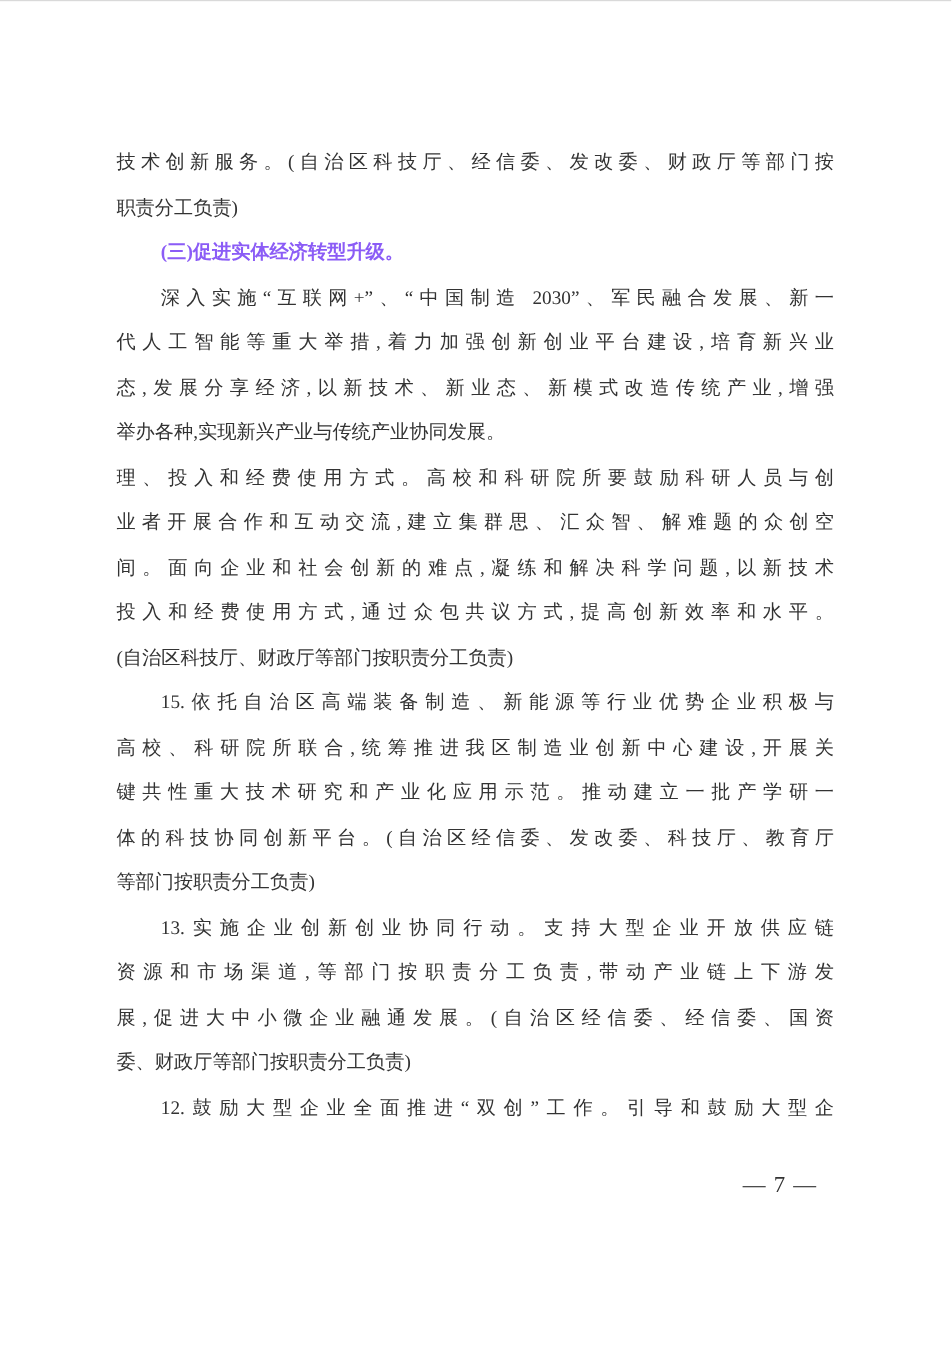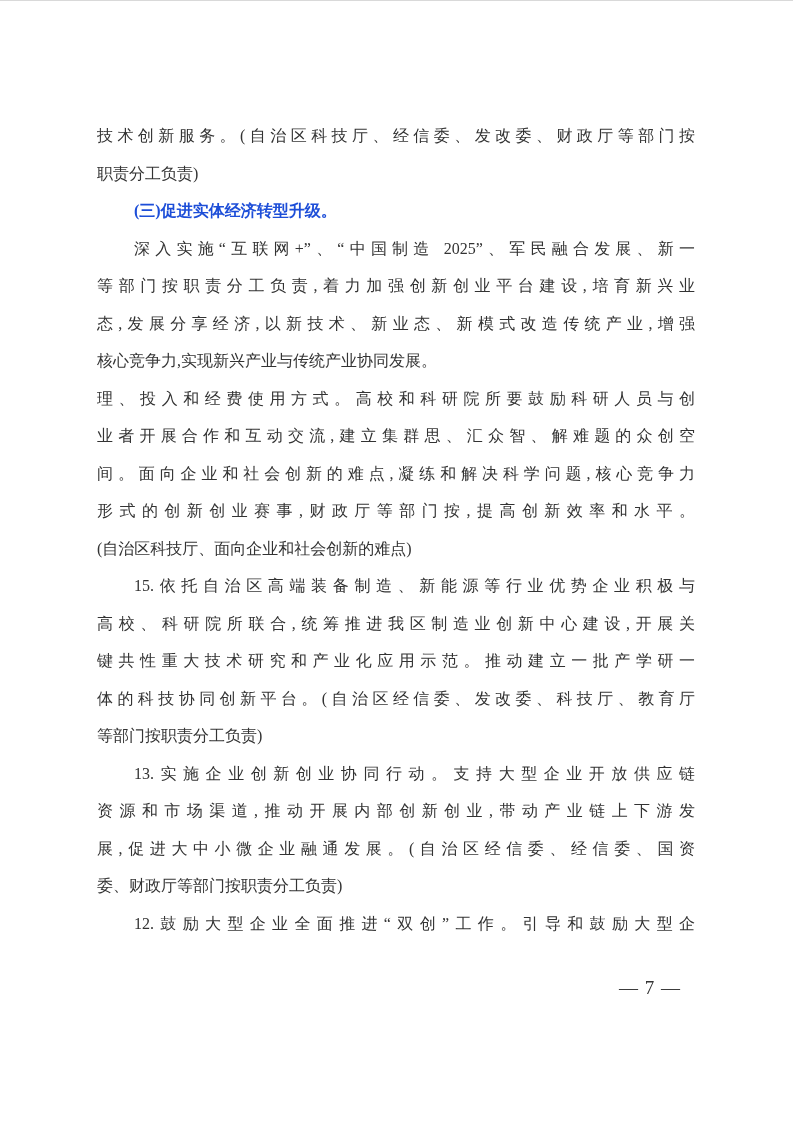--- a/index.html
+++ b/index.html
@@ -38,21 +38,21 @@
   }
   .line.fill {
     text-align: justify;
     text-align-last: justify;
   }
   .line.indent {
     text-indent: 37px;
   }
   .heading .line {
     font-weight: bold;
-    color: #1d4ed8;
+    color: #8b5cf6;
   }
   .page-num {
     position: absolute;
     top: 976px;
     right: 112px;
     font-size: 19px;
     line-height: 24px;
     color: #333333;
     letter-spacing: 1px;
   }
@@ -64,42 +64,42 @@
   <div class="scan-edge"></div>
   <div class="content">
       <div class="para body">
         <div class="line fill">技术创新服务。(自治区科技厅、经信委、发改委、财政厅等部门按</div>
         <div class="line">职责分工负责)</div>
       </div>
       <div class="para heading">
         <div class="line indent">(三)促进实体经济转型升级。</div>
       </div>
       <div class="para body">
-        <div class="line indent fill">深入实施“互联网+”、“中国制造 2025”、军民融合发展、新一</div>
-        <div class="line fill">等部门按职责分工负责,着力加强创新创业平台建设,培育新兴业</div>
+        <div class="line indent fill">深入实施“互联网+”、“中国制造 2030”、军民融合发展、新一</div>
+        <div class="line fill">代人工智能等重大举措,着力加强创新创业平台建设,培育新兴业</div>
         <div class="line fill">态,发展分享经济,以新技术、新业态、新模式改造传统产业,增强</div>
-        <div class="line">核心竞争力,实现新兴产业与传统产业协同发展。</div>
+        <div class="line">举办各种,实现新兴产业与传统产业协同发展。</div>
       </div>
       <div class="para body">
         <div class="line fill">理、投入和经费使用方式。高校和科研院所要鼓励科研人员与创</div>
         <div class="line fill">业者开展合作和互动交流,建立集群思、汇众智、解难题的众创空</div>
-        <div class="line fill">间。面向企业和社会创新的难点,凝练和解决科学问题,核心竞争力</div>
-        <div class="line fill">形式的创新创业赛事,财政厅等部门按,提高创新效率和水平。</div>
-        <div class="line">(自治区科技厅、面向企业和社会创新的难点)</div>
+        <div class="line fill">间。面向企业和社会创新的难点,凝练和解决科学问题,以新技术</div>
+        <div class="line fill">投入和经费使用方式,通过众包共议方式,提高创新效率和水平。</div>
+        <div class="line">(自治区科技厅、财政厅等部门按职责分工负责)</div>
       </div>
       <div class="para body">
         <div class="line indent fill">15.依托自治区高端装备制造、新能源等行业优势企业积极与</div>
         <div class="line fill">高校、科研院所联合,统筹推进我区制造业创新中心建设,开展关</div>
         <div class="line fill">键共性重大技术研究和产业化应用示范。推动建立一批产学研一</div>
         <div class="line fill">体的科技协同创新平台。(自治区经信委、发改委、科技厅、教育厅</div>
         <div class="line">等部门按职责分工负责)</div>
       </div>
       <div class="para body">
         <div class="line indent fill">13.实施企业创新创业协同行动。支持大型企业开放供应链</div>
-        <div class="line fill">资源和市场渠道,推动开展内部创新创业,带动产业链上下游发</div>
+        <div class="line fill">资源和市场渠道,等部门按职责分工负责,带动产业链上下游发</div>
         <div class="line fill">展,促进大中小微企业融通发展。(自治区经信委、经信委、国资</div>
         <div class="line">委、财政厅等部门按职责分工负责)</div>
       </div>
       <div class="para body">
         <div class="line indent fill">12.鼓励大型企业全面推进“双创”工作。引导和鼓励大型企</div>
       </div>
     </div>
   <div class="page-num">— 7 —</div>
 </div>
 

